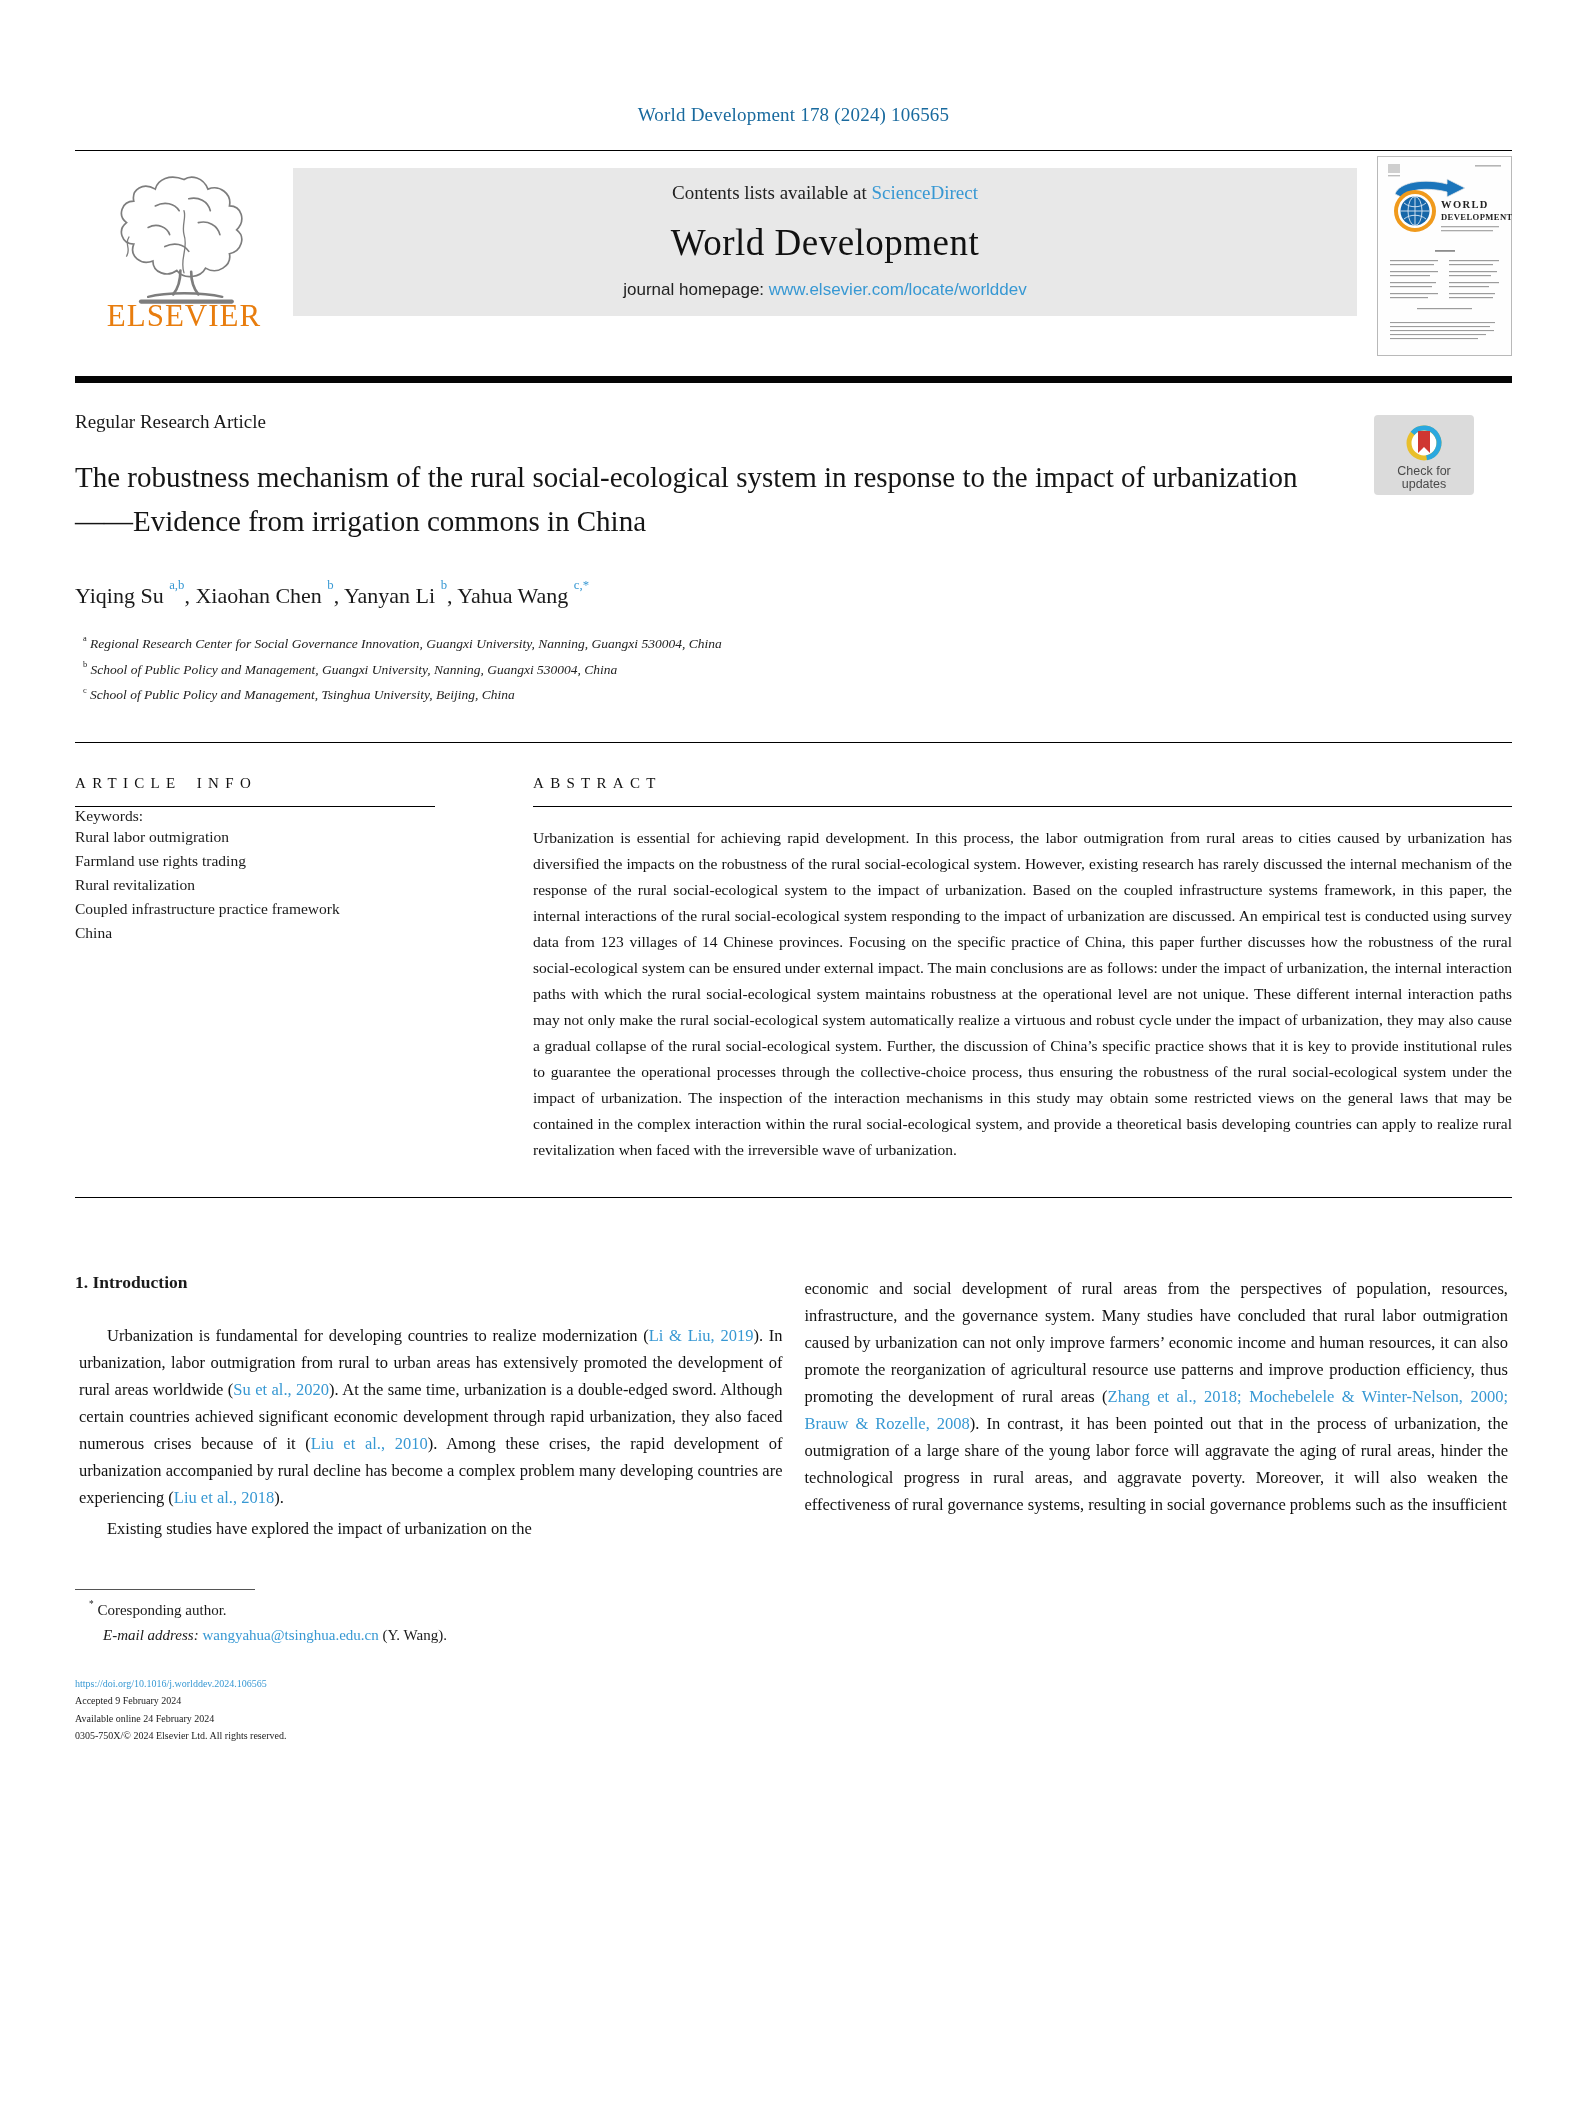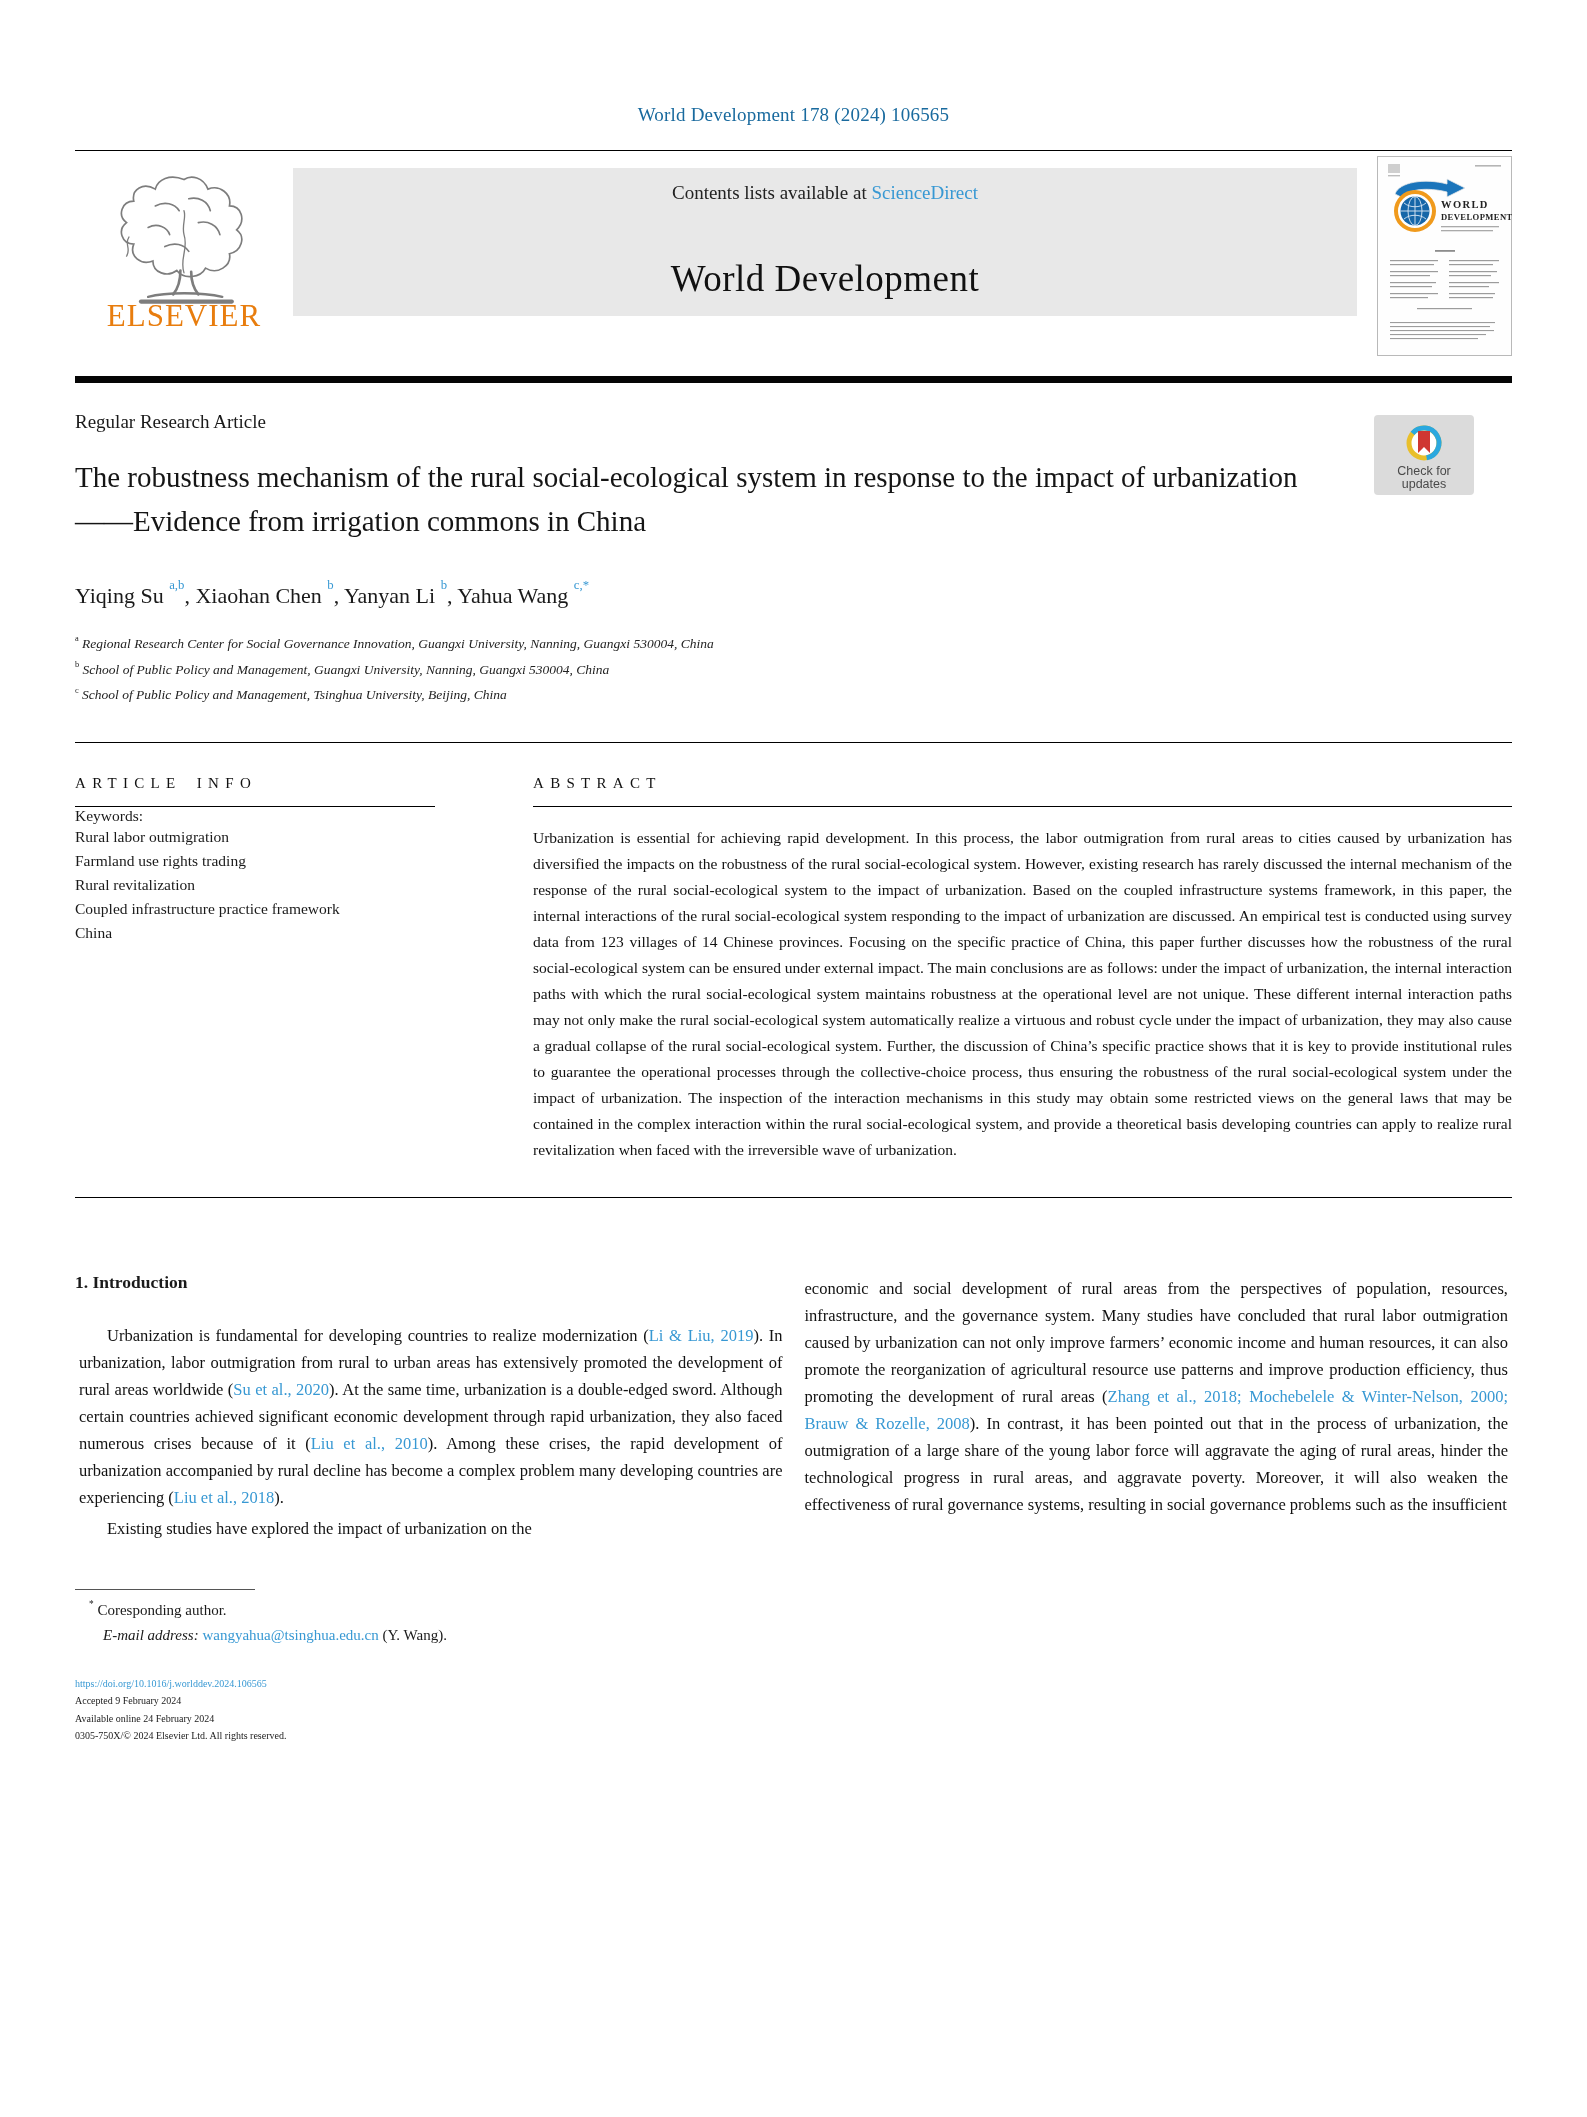--- a/index.html
+++ b/index.html
@@ -33,21 +33,21 @@
   
   .bar{height:7px;background:#050505;margin-top:16px;}
 
   
   .article-head{position:relative;margin-top:28px;}
   .type-label{font-size:19px;}
   .crossmark{position:absolute;right:58px;top:4px;width:80px;height:80px;cursor:pointer;}
   .title{font-size:29px;line-height:1.52;max-width:1280px;margin-top:22px;color:#151515;}
   .authors{font-size:22px;margin-top:40px;}
   .authors sup{top:-0.45em;font-size:58%;}
-  .affils{margin-top:22px;font-style:italic;font-size:13.5px;line-height:1.9;color:#222;}
+  .affils{margin-top:22px;font-style:italic;font-size:13.5px;line-height:1.9;color:#222;margin-left:8px;}
   .affils sup{font-style:normal;}
 
   
   .rule-full{border:none;border-top:1.3px solid #000;margin:34px 0 0 0;}
   .info-abs{display:flex;margin-top:0;}
   .col-info{width:360px;flex:0 0 360px;margin-right:98px;}
   .col-abs{flex:1 1 auto;}
   .sec-head{font-size:15px;letter-spacing:.42em;word-spacing:.35em;padding-top:32px;color:#111;}
   .sec-rule{border:none;border-top:1.2px solid #000;margin:14px 0 0 0;}
   .kw-label{font-size:15.5px;}
@@ -89,20 +89,21 @@
           <path d="M24 110 L100 110" stroke-width="3.4"></path>
           <path d="M14 56 C10 62 16 66 12 72" stroke-width="1.1"></path>
         </g>
       </svg>
       <div class="elsevier-word">ELSEVIER</div>
     </div>
 
     <div class="mast-box">
       <div class="contents-line"><span>Contents lists available at </span><span class="lnk">ScienceDirect</span></div>
       <div class="mast-title">World Development</div>
+      <div class="homepage-line"><span>journal homepage: </span><span class="lnk">www.elsevier.com/locate/worlddev</span></div>
     </div>
 
     <div class="cover">
       <svg width="135" height="200" viewBox="0 0 135 200">
         <rect x="0.5" y="0.5" width="134" height="199" fill="#fefefe" stroke="#b9b9b9"></rect>
         <rect x="11" y="8" width="12" height="9" fill="#cfcfcf"></rect>
         <rect x="11" y="19" width="12" height="1.4" fill="#bdbdbd"></rect>
         <rect x="98" y="9" width="26" height="1.6" fill="#b5b5b5"></rect>
         <path d="M18 38 C22 26 48 22 70 28 L70 23 L88 32 L70 41 L70 36 C50 31 30 33 26 42 Z" fill="#1b75bb" stroke="#e8e8e8" stroke-width="0.8"></path>
         <circle cx="38" cy="55" r="19" fill="none" stroke="#f09a1c" stroke-width="4"></circle>

